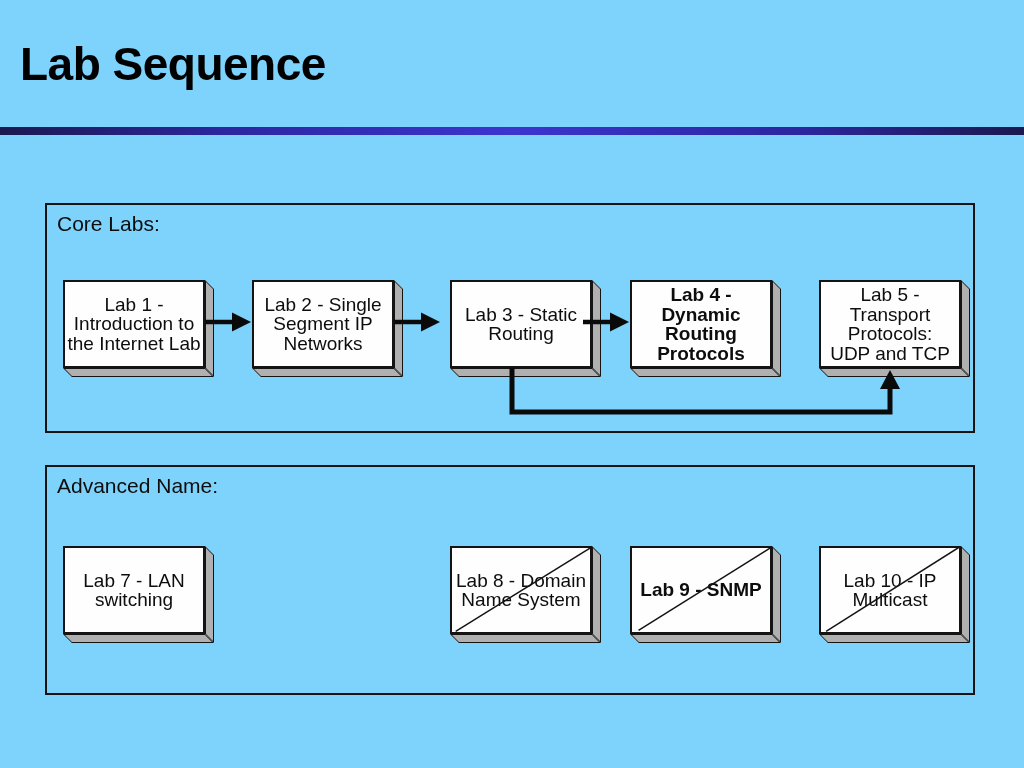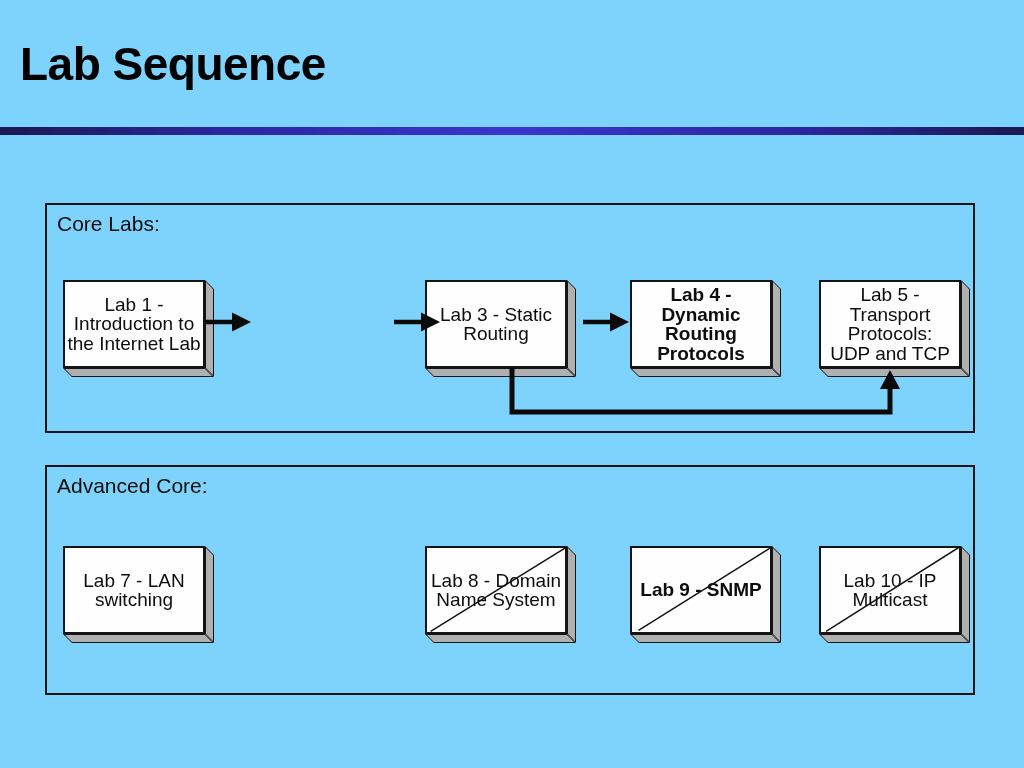--- a/index.html
+++ b/index.html
@@ -27,21 +27,21 @@
   .core-panel { top:203px; }
   .adv-panel  { top:465px; }
   .panel-heading {
     position:absolute; left:10px; top:5px;
     font-size:21px; line-height:28px; color:#0d0d0d; white-space:nowrap;
   }
 
   .box3d { position:absolute; width:142px; height:88px; }
   .row-core { top:280px; }
   .row-adv  { top:546px; }
-  .c0 { left:63px;padding-left:41px; } .c1 { left:252px; } .c2 { left:425px; } .c3 { left:630px;font-weight:bold; } .c4 { left:819px;padding-left:36px; }
+  .c0 { left:63px;padding-left:41px; } .c1 { left:252px; } .c2 { left:450px; } .c3 { left:630px;font-weight:bold; } .c4 { left:819px;padding-left:36px; }
 
   .depth-right {
     position:absolute; left:142px; top:0; width:9px; height:88px;
     background:#b0b0b0; border:1px solid #141414; box-sizing:border-box;
     transform:skewY(45deg); transform-origin:0 0;
   }
   .depth-bottom {
     position:absolute; left:0; top:88px; width:142px; height:9px;
     background:#b0b0b0; border:1px solid #141414; box-sizing:border-box;
     transform:skewX(45deg); transform-origin:0 0;
@@ -65,29 +65,36 @@
 
 <div class="slide">
 
   <h1 class="title">Lab Sequence</h1>
   <div class="accent-bar"></div>
 
   <section class="panel core-panel">
     <div class="panel-heading">Core Labs:</div>
   </section>
   <section class="panel adv-panel">
-    <div class="panel-heading">Advanced Core:</div>
+    <div class="panel-heading">Advanced Name:</div>
   </section>
 
   <div class="box3d row-core c0">
     <div class="depth-right"></div>
     <div class="depth-bottom"></div>
     <div class="face">Lab 1 -
 Introduction to
 the Internet Lab</div>
+  </div>
+  <div class="box3d row-core c1">
+    <div class="depth-right"></div>
+    <div class="depth-bottom"></div>
+    <div class="face">Lab 2 - Single
+Segment IP
+Networks</div>
   </div>
   <div class="box3d row-core c2">
     <div class="depth-right"></div>
     <div class="depth-bottom"></div>
     <div class="face">Lab 3 - Static
 Routing</div>
   </div>
   <div class="box3d row-core c3">
     <div class="depth-right"></div>
     <div class="depth-bottom"></div>

